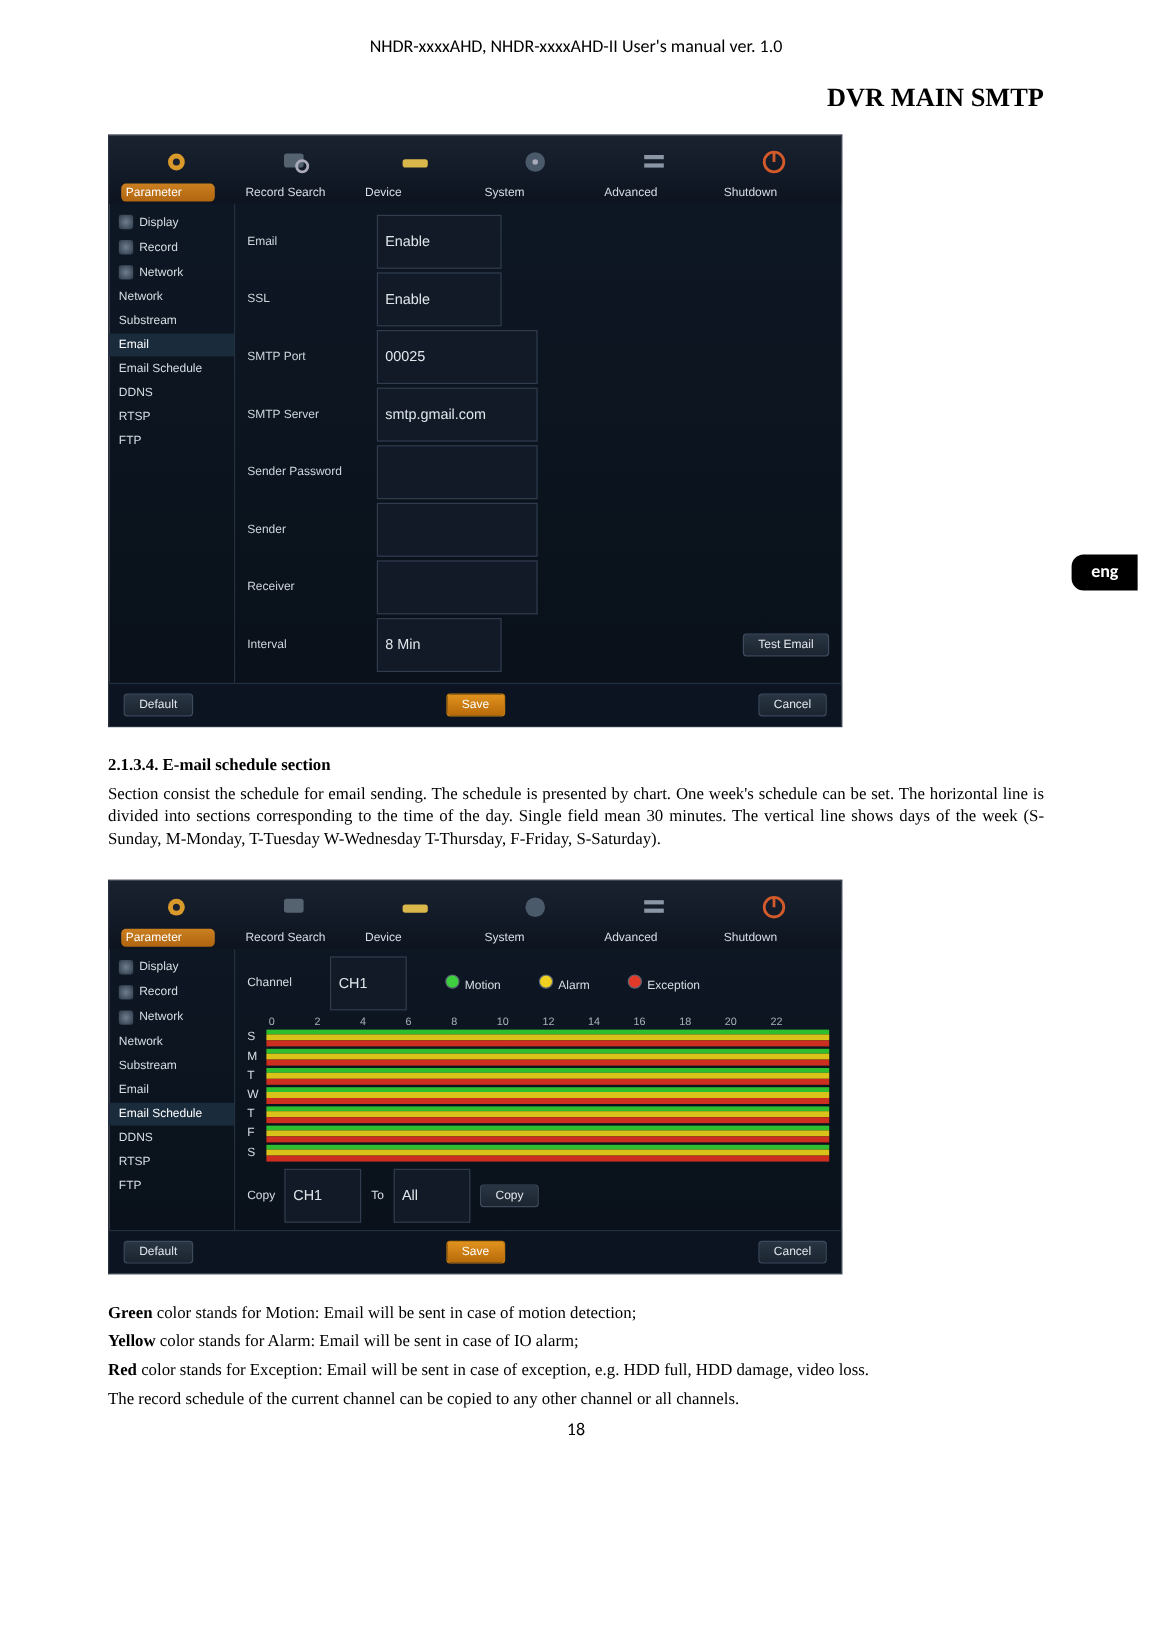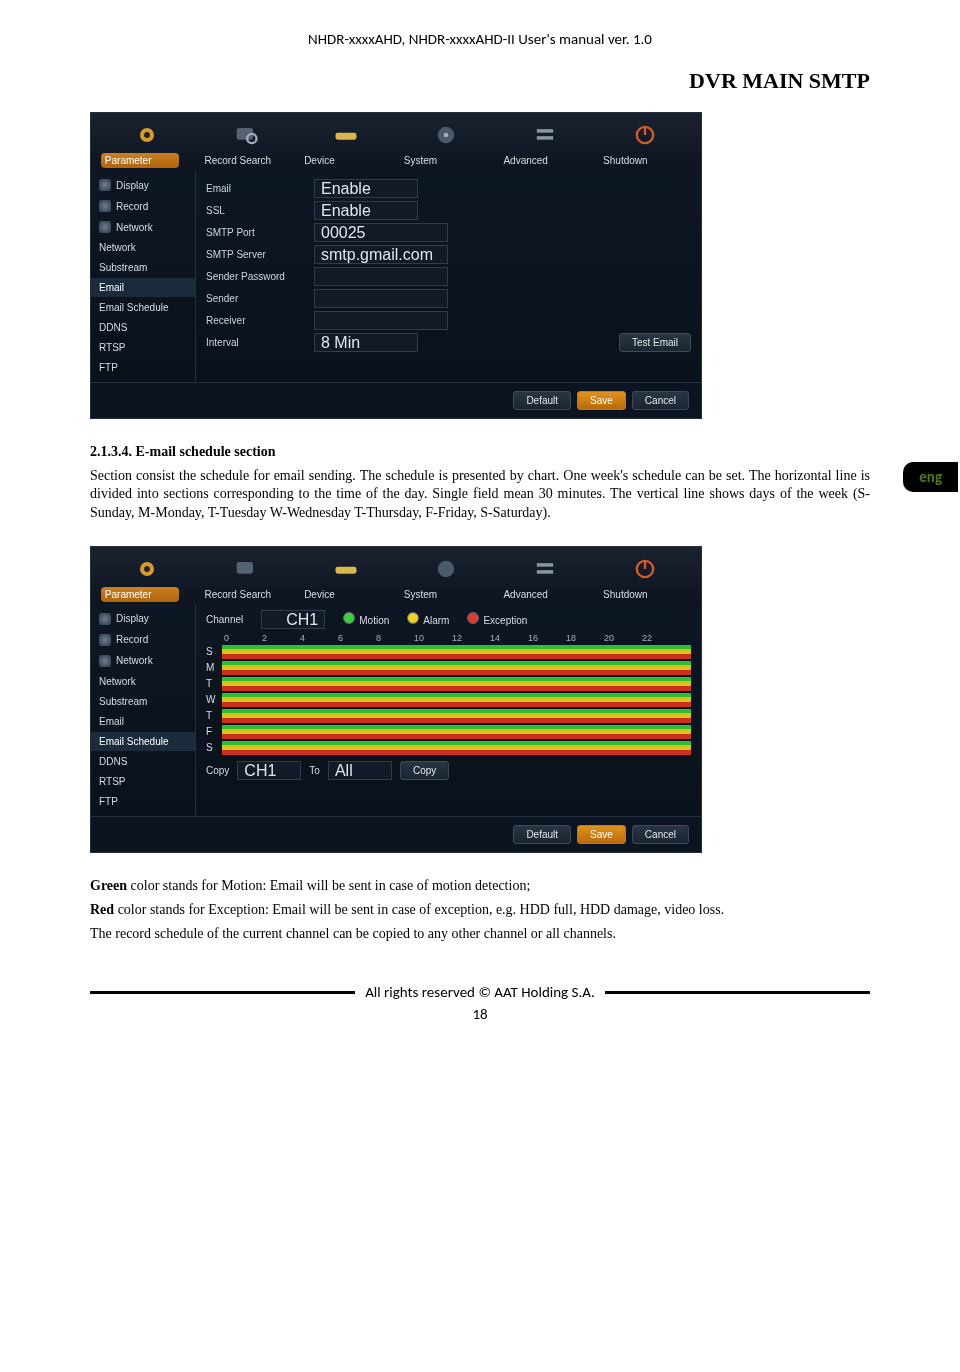--- a/index.html
+++ b/index.html
@@ -21,24 +21,24 @@
     margin-bottom: 20px;
   }
   .section-title {
     text-align: right;
     font-weight: bold;
     font-size: 22px;
     margin: 10px 0 18px 0;
   }
   .eng-tab {
     position: absolute;
-    right: 2px;
+    right: 12px;
     top: 462px;
     background: #000;
-    color: #4d7c0f;
+    color: #ffffff;
     padding: 6px 16px;
     border-radius: 10px 0 0 10px;
     font-family: Calibri, sans-serif;
     font-size: 15px;
     font-weight: bold;
     text-align: right;
   }
   .body-text {
     font-size: 14px;
     line-height: 1.3;
@@ -120,57 +120,56 @@
   .frow {
     display: flex;
     align-items: center;
     margin: 3px 0;
     gap: 8px;
   }
   .flabel { width: 100px; color: #cfd5dc; }
   .fval, .fselect {
     background: #111a26;
     border: 1px solid #303c4e;
-    padding: 1px 6px;
+    padding: 14px 6px;
     min-width: 120px;
     height: 15px;
     line-height: 15px;
     color: #e1e6eb;
-    font-size: 16px;
+    font-size: 12px;
   }
   .fselect { min-width: 90px; }
   .btn {
     background: linear-gradient(#2a3543, #1b2531);
     border: 1px solid #3d4a5c;
     color: #e1e6eb;
     padding: 3px 12px;
     border-radius: 3px;
     font-size: 10px;
     cursor: pointer;
   }
   .btn.orange {
     background: linear-gradient(#e0921e, #b86a0a);
     border-color: #c17a12;
     color: #fff;
   }
   .dvr-footer {
     display: flex;
-    justify-content: flex-end;
+    justify-content: space-between;
     gap: 6px;
     padding: 8px 12px;
     border-top: 1px solid #22303f;
     background: #0b1420;
   }
   
   .sched-opts {
     display: flex;
-    gap: 18px;
+    gap: 32px;
     align-items: center;
     margin-bottom: 4px;
-    text-align: right;
   }
   .radio-dot {
     width: 10px; height: 10px; border-radius: 50%;
     display: inline-block;
     border: 1px solid #5a6575;
     margin-right: 4px;
   }
   .radio-dot.g { background: #3dcf3d; }
   .radio-dot.y { background: #f0d020; }
   .radio-dot.r { background: #e23a2a; }
@@ -520,23 +519,19 @@
     </div>
     <div class="dvr-footer">
       <span class="btn">Default</span>
       <span class="btn orange">Save</span>
       <span class="btn">Cancel</span>
     </div>
   </div>
 
   <div class="body-text">
     <p><b>Green</b><span> color stands for Motion: Email will be sent in case of motion detection;</span></p>
+    <p><b>Yellow</b><span> color stands for Alarm: Email will be sent in case of IO alarm;</span></p>
     <p><b>Red</b><span> color stands for Exception: Email will be sent in case of exception, e.g. HDD full, HDD damage, video loss.</span></p>
     <p>The record schedule of the current channel can be copied to any other channel or all channels.</p>
   </div>
 
-  <div class="footer-line">
-    <div class="bar"></div>
-    <span class="footer-text">All rights reserved © AAT Holding S.A.</span>
-    <div class="bar"></div>
-  </div>
   <div class="pagenum">18</div>
 </div>
 
 </body></html>

